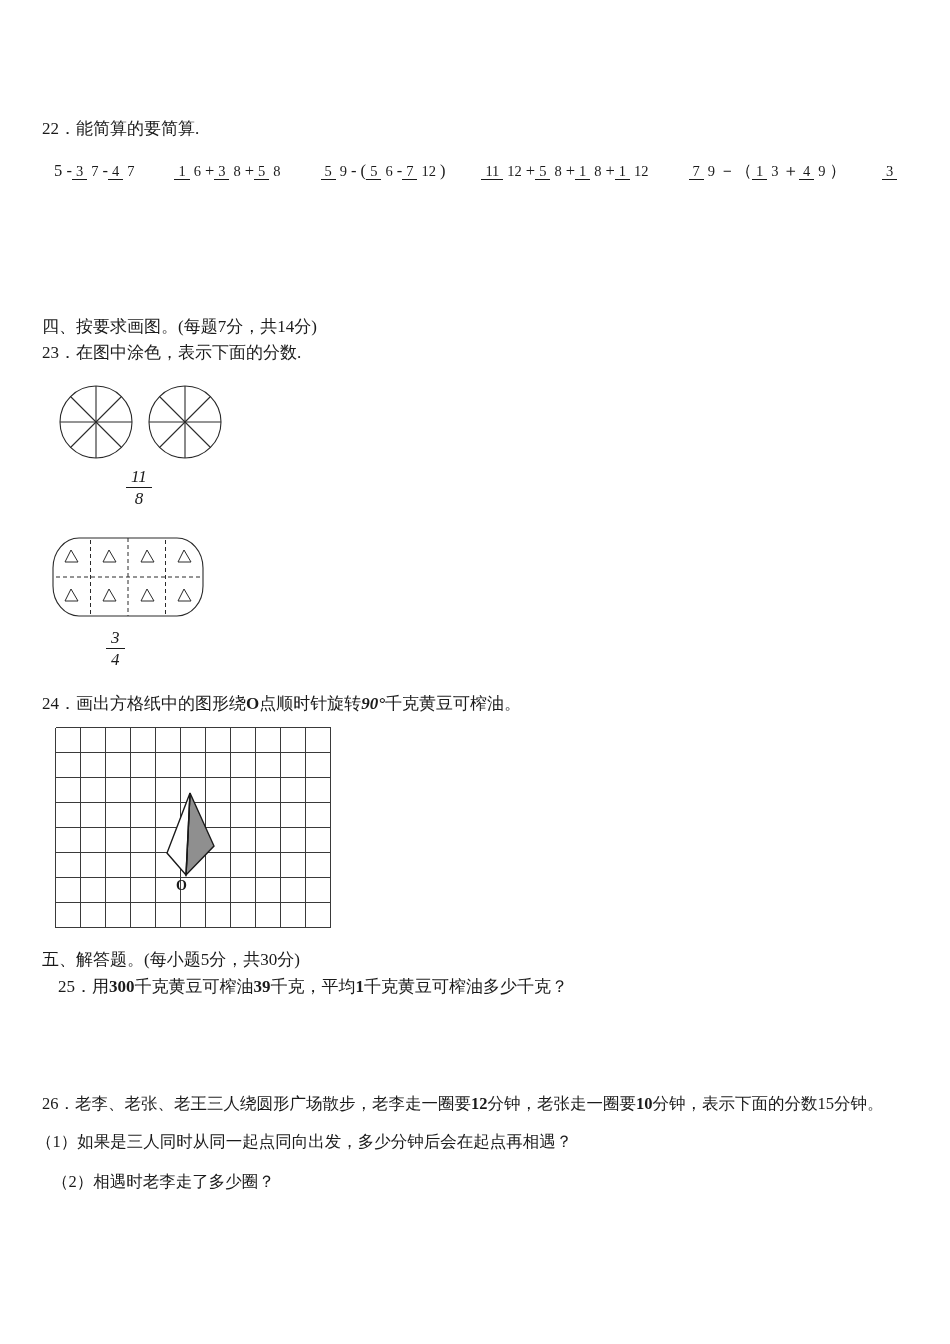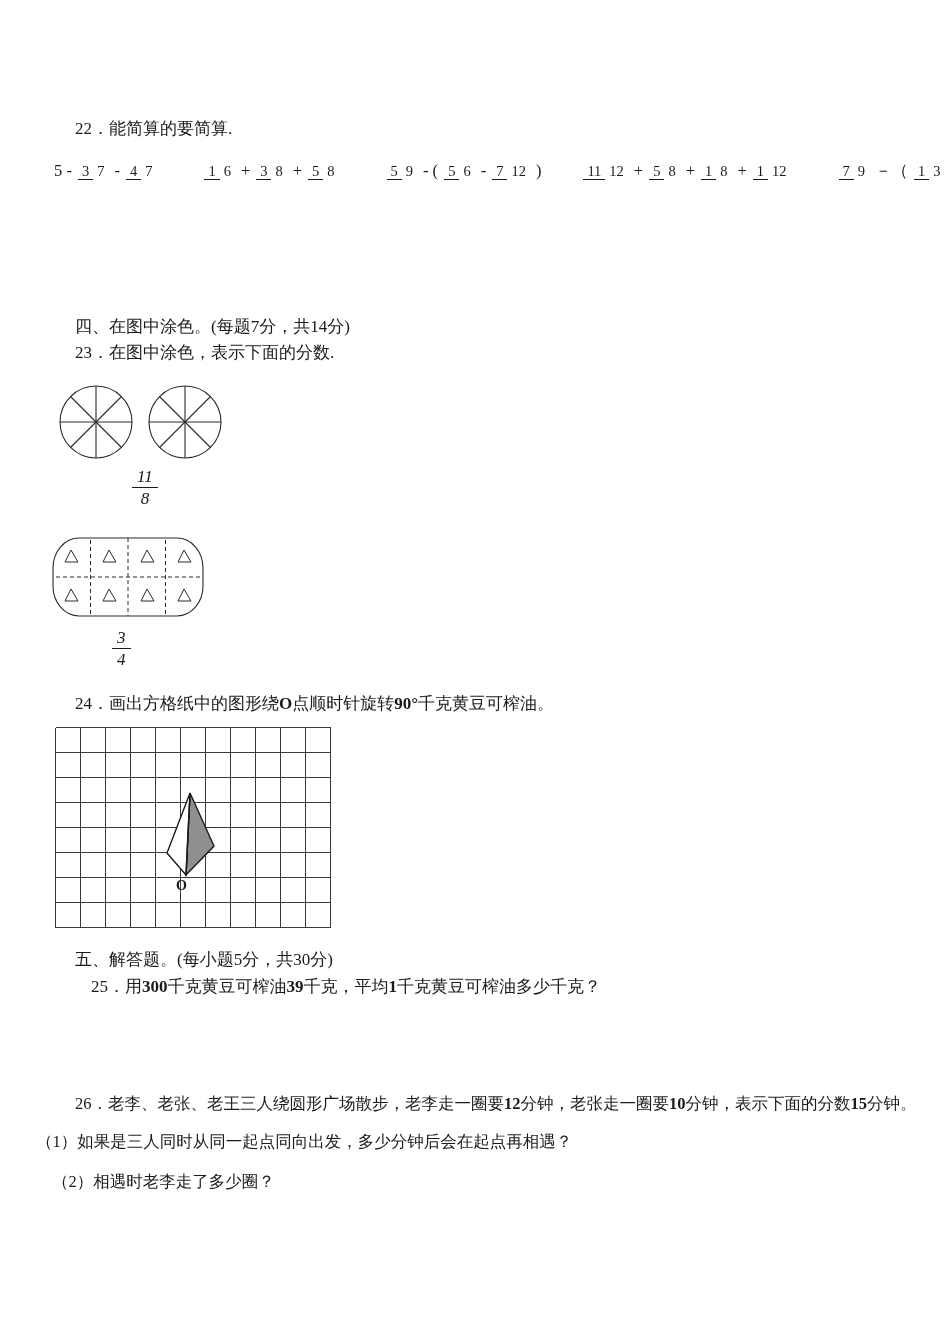--- a/index.html
+++ b/index.html
@@ -5,29 +5,29 @@
   * { margin:0; padding:0; box-sizing:border-box; }
   html,body { background:#ffffff; }
   body {
     width:950px; height:1344px;
     position:relative;
     font-family:"Liberation Serif","DejaVu Serif",serif;
     color:#1a1a1a;
     overflow:hidden;
   }
   .abs { position:absolute; }
-  .qline { font-size:17px; line-height:1.45; white-space:nowrap;margin-left:33px; }
+  .qline { font-size:17px; line-height:1.45; white-space:nowrap; }
 
   
   .frac {
     display:inline-flex;
     flex-direction:column;
     align-items:center;
     vertical-align:middle;
-    margin:0 6px;
+    margin:0 0;
     font-size:14.5px;
     line-height:1.15;
   }
   .frac .n { padding:0 4px; border-bottom:1.2px solid #1a1a1a; }
   .frac .d { padding:0 4px; }
 
   .frac.big { font-size:17px; font-style:italic; line-height:1.25; }
   .frac.big .n { padding:0 5px; }
 
   
@@ -86,21 +86,21 @@
       <span class="frac"><span class="n">1</span><span class="d">3</span></span>
       <span>＋</span>
       <span class="frac"><span class="n">4</span><span class="d">9</span></span>
       <span>）</span>
     </span>
     <span class="expr">
       <span class="frac"><span class="n">3</span></span>
     </span>
   </div>
 
-<div class="abs qline" style="left:42px; top:315px;">四、在图中涂色。(每题7分，共14分)</div>
+<div class="abs qline" style="left:42px; top:315px;">四、按要求画图。(每题7分，共14分)</div>
 
 <div class="abs qline" style="left:42px; top:341px;text-align:right;">23．在图中涂色，表示下面的分数.</div>
 
 <div class="abs" style="left:58px; top:382px;">
   <svg width="230" height="80" viewBox="0 0 230 80">
     <g stroke="#2a2a2a" stroke-width="1.1" fill="none">
       <circle cx="38" cy="40" r="36"></circle>
       <line x1="2" y1="40" x2="74" y2="40"></line>
       <line x1="38" y1="4" x2="38" y2="76"></line>
       <line x1="12.5" y1="14.5" x2="63.5" y2="65.5"></line>
@@ -139,21 +139,21 @@
       <path d="M132 52 L126 64 L139 64 Z"></path>
     </g>
   </svg>
 </div>
 
 <span class="abs frac big" style="left:106px; top:627px;">
   <span class="n">3</span>
   <span class="d">4</span>
 </span>
 
-<div class="abs qline" style="left:42px; top:692px;"><span>24．画出方格纸中的图形绕</span><span style="font-weight: bold;">O</span><span>点顺时针旋转</span><span style="font-weight: bold;">90°</span><span>千克黄豆可榨油。</span></div>
+<div class="abs qline" style="left:42px; top:692px;"><span>24．画出方格纸中的图形绕</span><span style="font-weight: bold;">O</span><span>点顺时针旋转</span><span style="font-weight: bold; font-style: italic;">90°</span><span>千克黄豆可榨油。</span></div>
 
 <div class="abs" style="left:55px; top:727px;">
   <svg width="277" height="202" viewBox="0 0 277 202">
     <g stroke="#3a3a3a" stroke-width="1" shape-rendering="crispEdges">
       <line x1="0.5" y1="0.5" x2="0.5" y2="200.5"></line>
         <line x1="25.5" y1="0.5" x2="25.5" y2="200.5"></line>
       <line x1="50.5" y1="0.5" x2="50.5" y2="200.5"></line>
         <line x1="75.5" y1="0.5" x2="75.5" y2="200.5"></line>
       <line x1="100.5" y1="0.5" x2="100.5" y2="200.5"></line>
         <line x1="125.5" y1="0.5" x2="125.5" y2="200.5"></line>
@@ -177,16 +177,16 @@
     <polygon points="135,66 112,126 131,148" fill="#ffffff" stroke="#1a1a1a" stroke-width="1.4"></polygon>
     <line x1="135" y1="66" x2="131" y2="148" stroke="#1a1a1a" stroke-width="1.4"></line>
     <text x="121" y="163" font-size="14" font-weight="bold" fill="#1a1a1a" font-family="&quot;Liberation Serif&quot;,&quot;DejaVu Serif&quot;,serif">O</text>
   </svg>
 </div>
 
 <div class="abs qline" style="left:42px; top:948px;">五、解答题。(每小题5分，共30分)</div>
 
 <div class="abs qline" style="left:58px; top:975px;"><span>25．用</span><span style="font-weight: bold;">300</span><span>千克黄豆可榨油</span><span style="font-weight: bold;">39</span><span>千克，平均</span><span style="font-weight: bold;">1</span><span>千克黄豆可榨油多少千克？</span></div>
 
-<div class="abs qline" style="left:42px; top:1092px; font-size:16.5px;"><span>26．老李、老张、老王三人绕圆形广场散步，老李走一圈要</span><span style="font-weight: bold;">12</span><span>分钟，老张走一圈要</span><span style="font-weight: bold;">10</span><span>分钟，表示下面的分数</span><span style="font-weight: bold;">15</span><span>分钟。</span></div>
+<div class="abs qline" style="left:42px; top:1092px; font-size:16.5px;"><span>26．老李、老张、老王三人绕圆形广场散步，老李走一圈要</span><span style="font-weight: bold;">12</span><span>分钟，老张走一圈要</span><span style="font-weight: bold;">10</span><span>分钟，表示下面的分数</span><span style="font-weight: normal;">15</span><span>分钟。</span></div>
 
 <div class="abs sub-line" style="left:36px; top:1130px;">（1）如果是三人同时从同一起点同向出发，多少分钟后会在起点再相遇？</div>
 <div class="abs sub-line" style="left:52px; top:1170px;">（2）相遇时老李走了多少圈？</div>
 
 </body></html>

